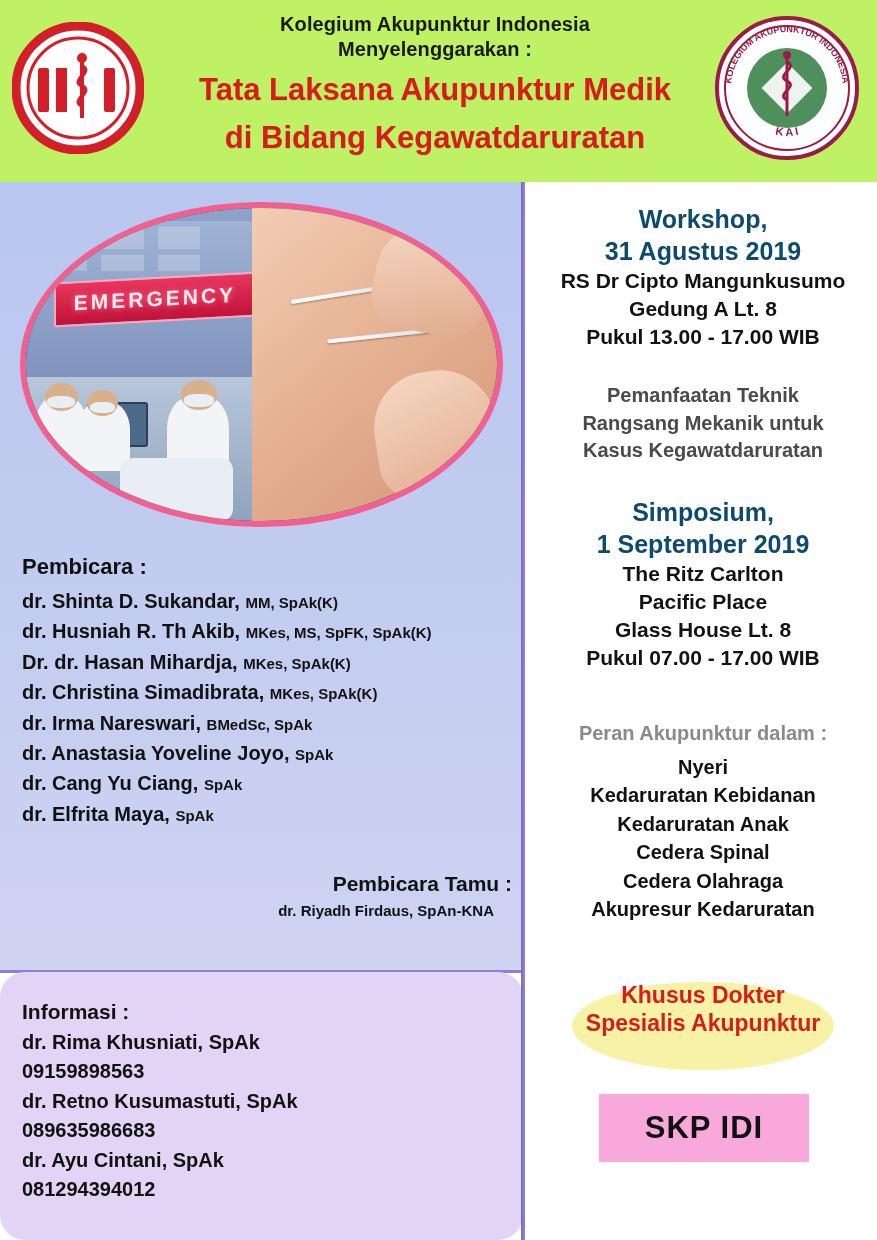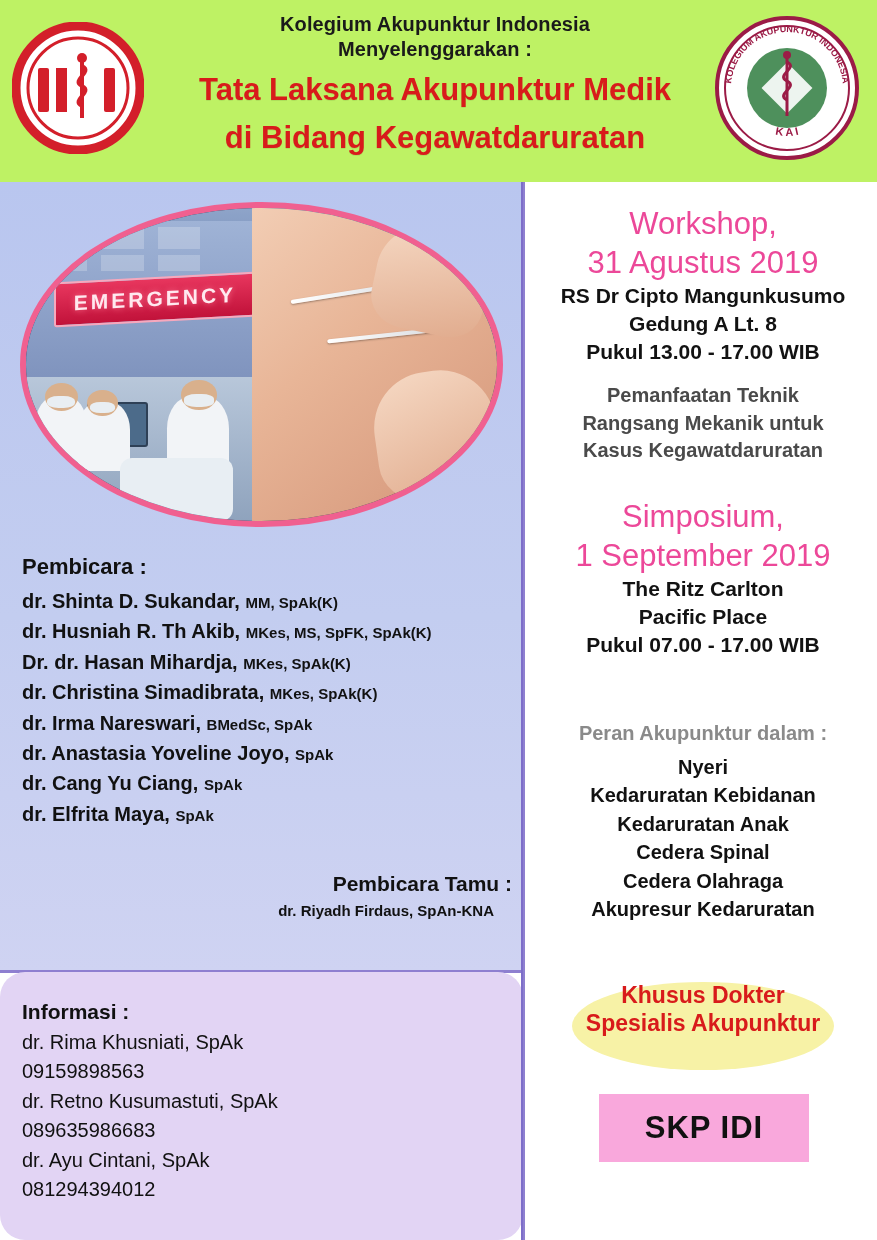--- a/index.html
+++ b/index.html
@@ -230,30 +230,30 @@
     width: 480px;
     color: #111;
   }
   .info-title {
     font-size: 21px;
     font-weight: bold;
     margin-bottom: 4px;
   }
   .info-line {
     font-size: 20px;
-    font-weight: normal;
+    font-weight: bold;
     line-height: 1.47;
   }
 
   
   .r-block { text-align: center; }
   .r-title-red {
-    font-size: 31px;
-    font-weight: normal;
-    color: #ec4899;
+    font-size: 25px;
+    font-weight: bold;
+    color: #0c4a6e;
     line-height: 1.26;
   }
   .r-line {
     font-size: 21px;
     font-weight: bold;
     color: #121212;
     line-height: 1.33;
   }
   .r-sub {
     font-size: 20px;
@@ -478,20 +478,21 @@
       <div class="r-sub">Pemanfaatan Teknik</div>
       <div class="r-sub">Rangsang Mekanik untuk</div>
       <div class="r-sub">Kasus Kegawatdaruratan</div>
     </div>
 
     <div class="blk-symp r-block">
       <div class="r-title-red">Simposium,</div>
       <div class="r-title-red">1 September 2019</div>
       <div class="r-line">The Ritz Carlton</div>
       <div class="r-line">Pacific Place</div>
+      <div class="r-line">Glass House Lt. 8</div>
       <div class="r-line">Pukul 07.00 - 17.00 WIB</div>
     </div>
 
     <div class="blk-peran r-block">
       <div class="r-peran-label">Peran Akupunktur dalam :</div>
       <div class="r-peran-item">Nyeri</div>
       <div class="r-peran-item">Kedaruratan Kebidanan</div>
       <div class="r-peran-item">Kedaruratan Anak</div>
       <div class="r-peran-item">Cedera Spinal</div>
       <div class="r-peran-item">Cedera Olahraga</div>

